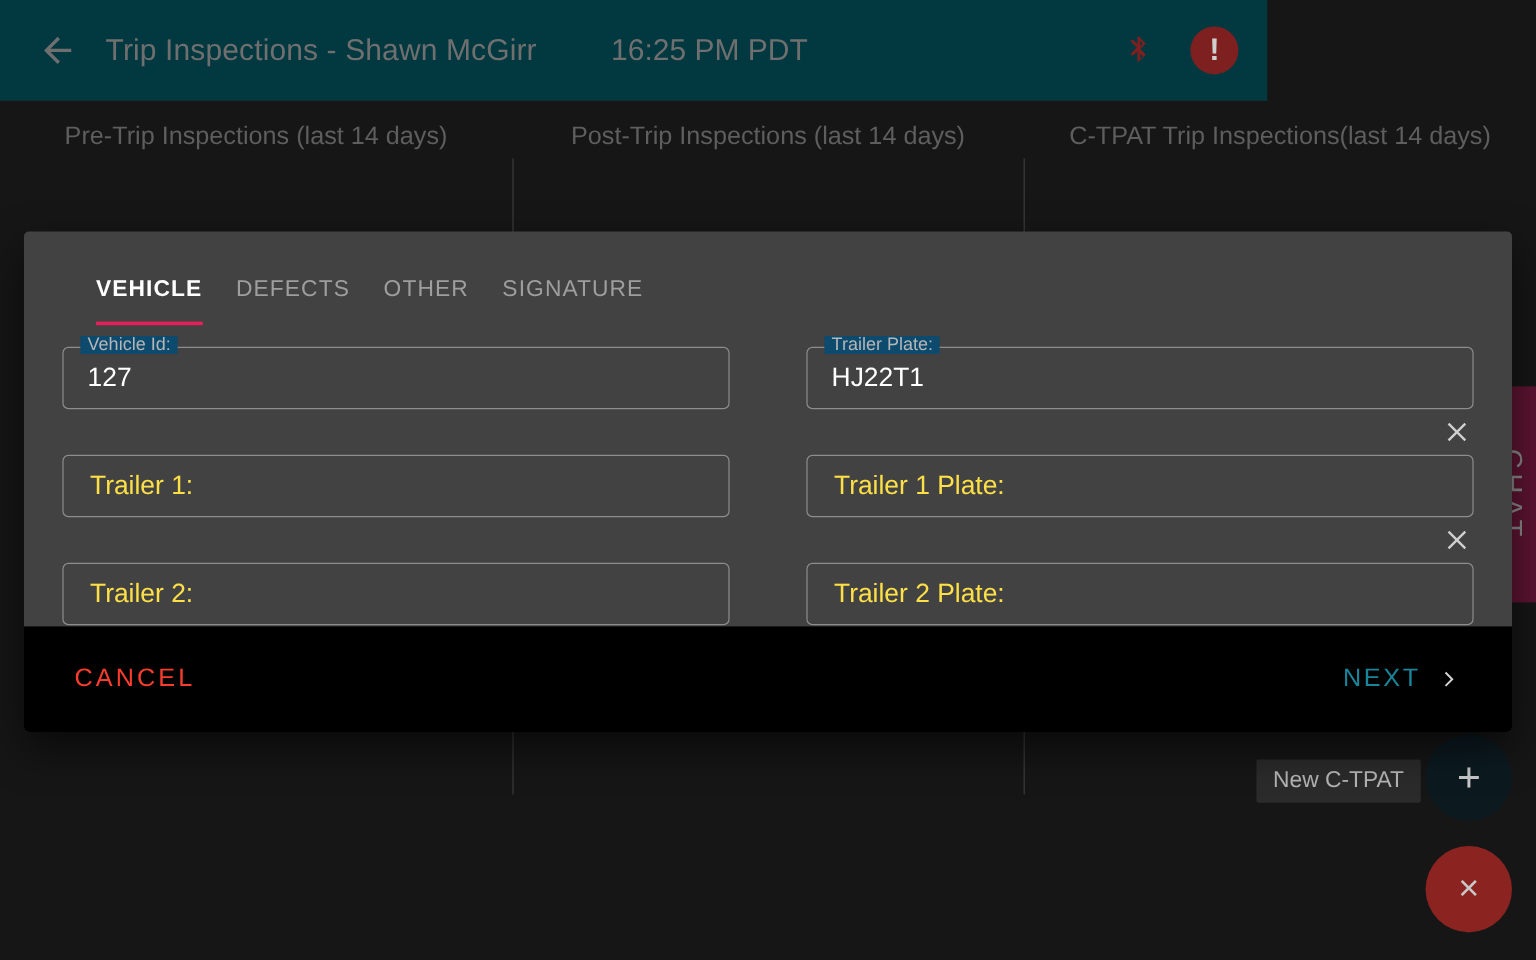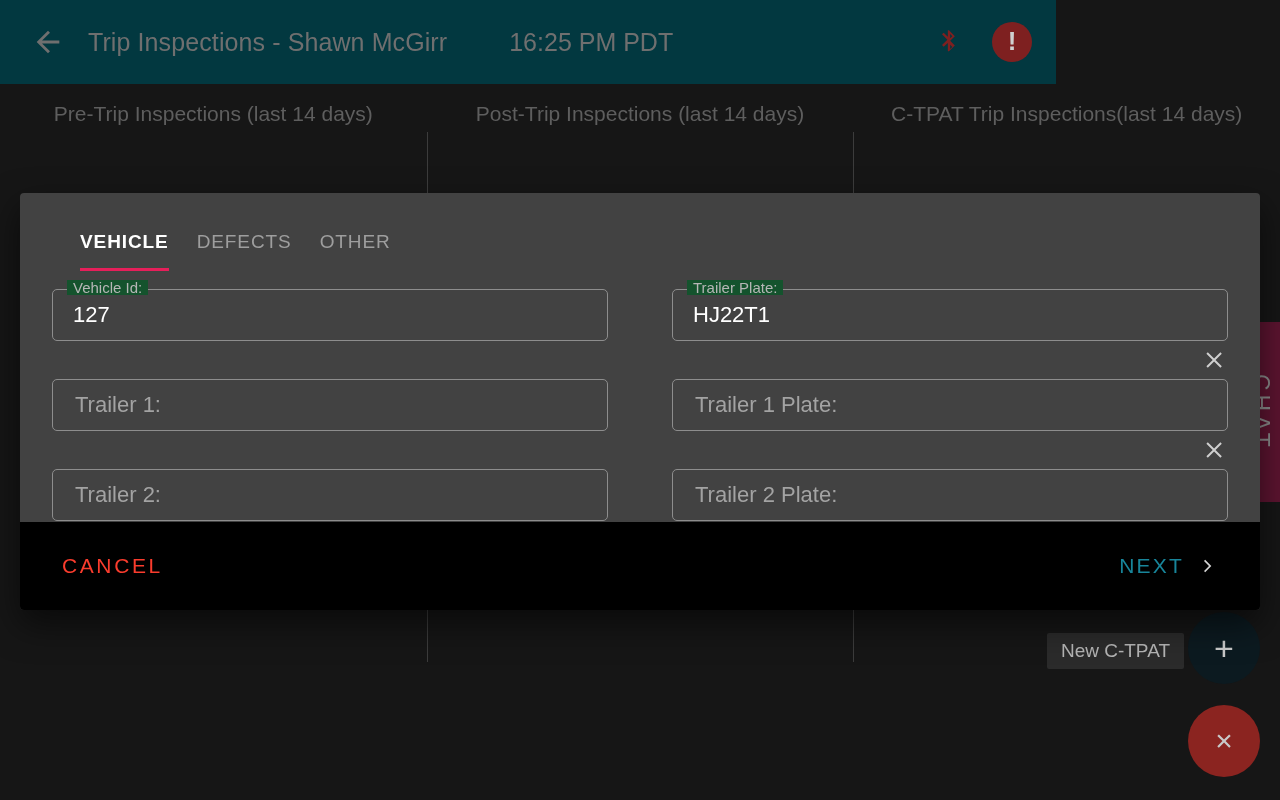--- a/index.html
+++ b/index.html
@@ -229,42 +229,42 @@
     border-radius: 5px;
     box-sizing: border-box;
     margin-bottom: 38px;
     cursor: text;
   }
   .field .legend {
     position: absolute;
     top: -10px;
     left: 14px;
     padding: 0 6px;
-    background: #14532d;
+    background: #0c4a6e;
     font-size: 15px;
     color: #b6b6b6;
     line-height: 1;
     white-space: nowrap;
   }
   .field .value {
     position: absolute;
     left: 20px;
     top: 50%;
     transform: translateY(-50%);
     font-size: 22px;
     color: #ffffff;
     white-space: nowrap;
   }
   .field .placeholder {
     position: absolute;
     left: 22px;
     top: 50%;
     transform: translateY(-50%);
     font-size: 22px;
-    color: #a3a3a3;
+    color: #fde047;
     white-space: nowrap;
   }
 
   .clear-x {
     position: absolute;
     right: -1px;
     top: 56px;
     width: 30px; height: 30px;
     display: flex; align-items: center; justify-content: center;
     cursor: pointer;
@@ -355,20 +355,23 @@
     <div class="tabs">
       <div class="tab active">
         <span>VEHICLE</span>
       </div>
       <div class="tab">
         <span>DEFECTS</span>
       </div>
       <div class="tab">
         <span>OTHER</span>
       </div>
+      <div class="tab">
+        <span>SIGNATURE</span>
+      </div>
     </div>
 
     <div class="dialog-body">
       <div class="form-grid">
 
         <div class="form-row">
           <div class="form-col">
             <div class="field">
               <span class="legend">Vehicle Id:</span>
               <span class="value">127</span>

